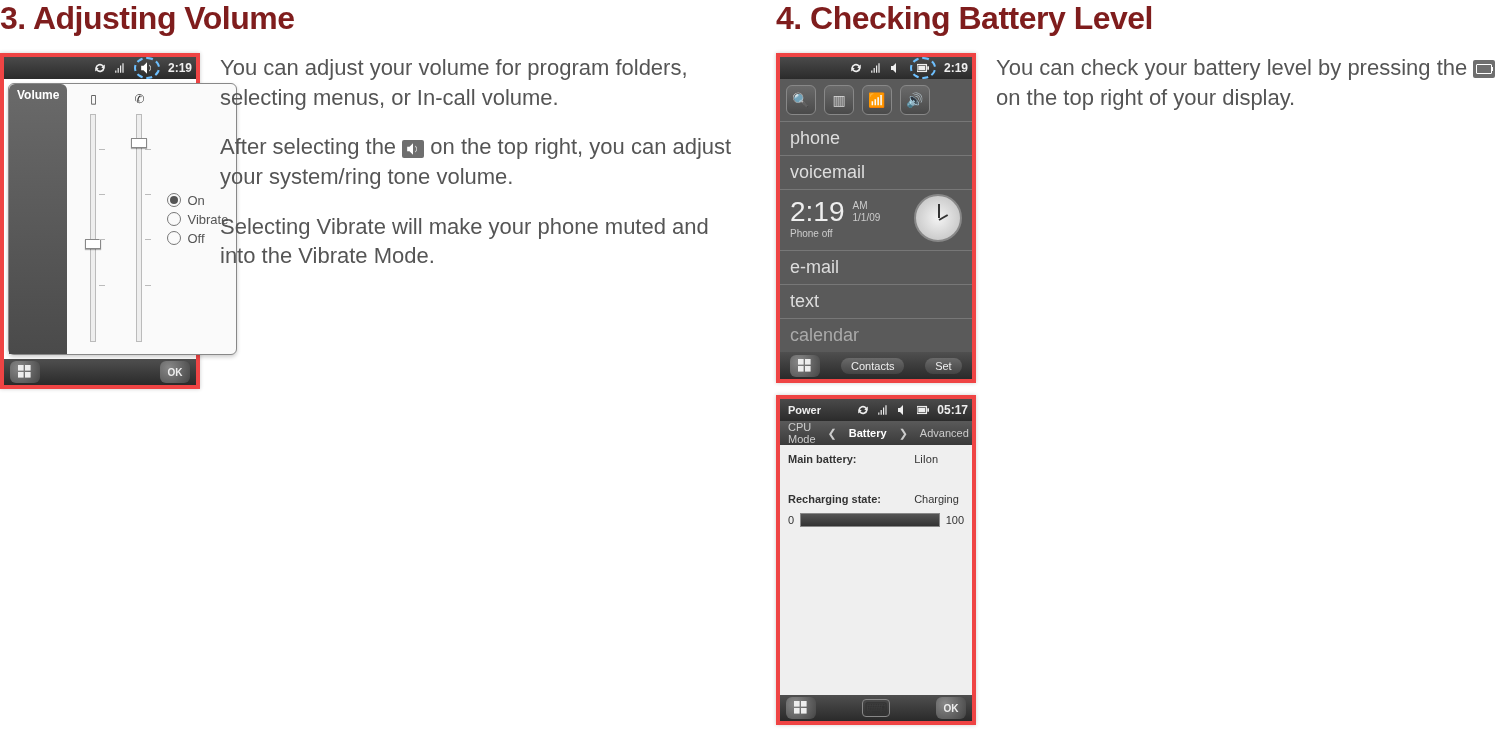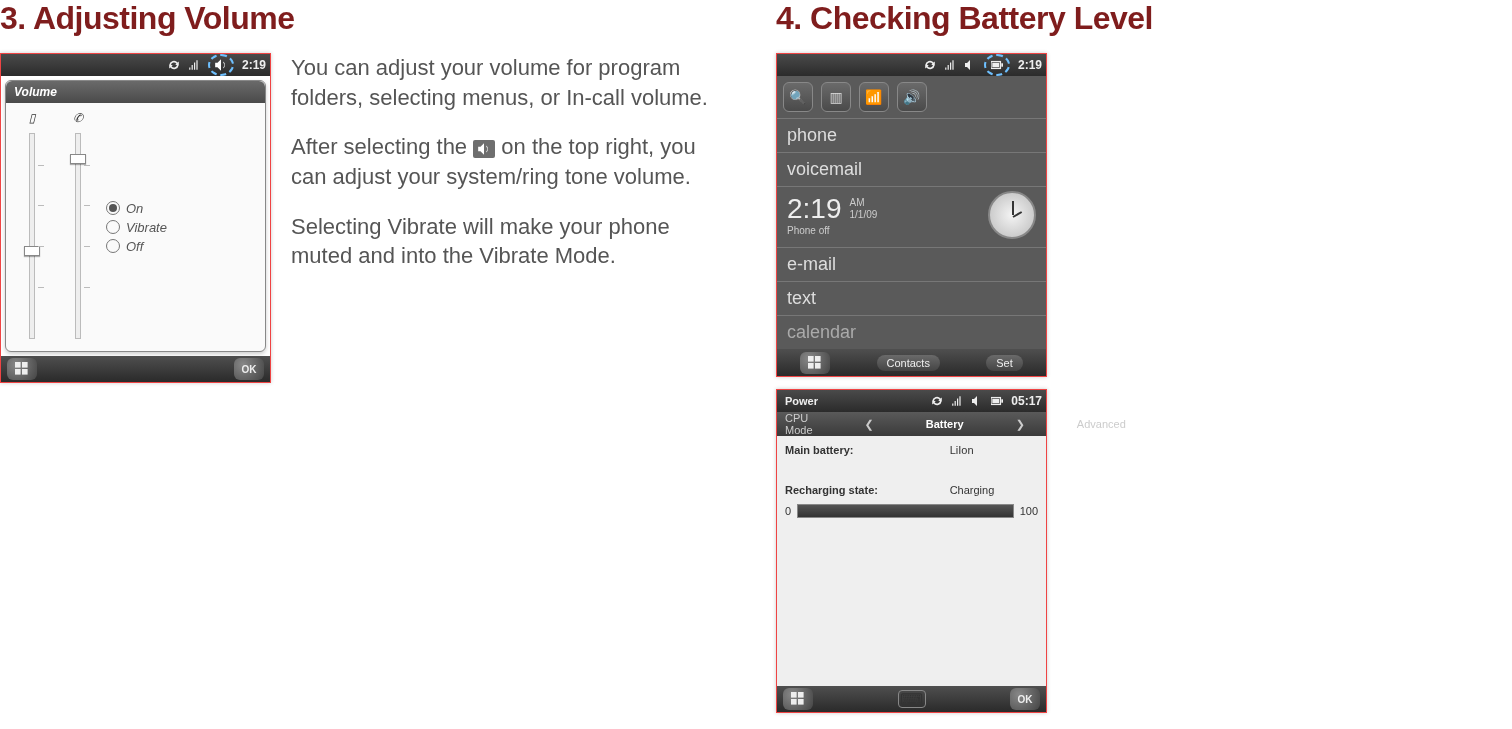--- a/index.html
+++ b/index.html
@@ -54,22 +54,22 @@
       font-size: 12px;
       vertical-align: middle;
       border-radius: 2px;
     }
     .inline-battery-icon::before { content: ""; display:block; width:14px; height:8px; border:1.5px solid #fff; border-radius:1px; position:relative; }
     .inline-battery-icon { position: relative; }
     .inline-battery-icon::after { content:""; position:absolute; right:2px; top:7px; width:2px; height:4px; background:#fff; }
 
     
     .phone {
-      width: 271px;
-      border: 1px solid #ef4444;
+      width: 200px;
+      border: 4px solid #ef4444;
       background: #fff;
       box-shadow: 0 0 4px rgba(0,0,0,.2);
       font-family: Tahoma, Arial, sans-serif;
       color: #333;
     }
     .statusbar {
       height: 22px;
       background: linear-gradient(#4a4a4a, #2b2b2b);
       display: flex;
       justify-content: flex-end;
@@ -105,23 +105,22 @@
       display:flex; align-items:center; justify-content:center;
       font-size: 10px; color:#eee; font-weight:bold;
     }
     .start-orb svg { width:14px; height:14px; }
 
     
     .vol-phone .vol-body { display:flex; height:280px; }
     .vol-popup {
       margin:4px; flex:1;
       border:1px solid #888; border-radius:6px; background:#fafafa;
-      display:flex; flex-direction:column;
+      display:flex; flex-direction:row;
       box-shadow:0 2px 4px rgba(0,0,0,.2);
-      font-style:italic;
     }
     .vol-popup-title { background:linear-gradient(#6a6a6a,#4a4a4a); color:#fff; font-size:12px; font-weight:bold; padding:4px 8px; border-radius:6px 6px 0 0; }
     .vol-popup-content { display:flex; flex:1; padding:8px; gap:10px; }
     .slider-col { display:flex; flex-direction:column; align-items:center; width:36px; }
     .slider-col .ico { font-size:12px; height:18px; }
     .vtrack { flex:1; width:6px; background:#eee; border:1px solid #bbb; position:relative; margin:4px 0; }
     .vtrack .thumb { position:absolute; left:-6px; width:16px; height:10px; background:#fff; border:1px solid #888; box-shadow:0 1px 1px rgba(0,0,0,.3); }
     .vtrack .tick { position:absolute; left:8px; width:6px; height:1px; background:#bbb; }
     .radio-col { flex:1; display:flex; flex-direction:column; justify-content:center; gap:4px; font-size:13px; color:#555; }
     .radio-row { display:flex; align-items:center; gap:6px; }
@@ -138,21 +137,21 @@
     .clock-face { width:48px; height:48px; border-radius:50%; background:radial-gradient(#f4f4f4,#bbb); border:2px solid #888; position:relative; }
     .clock-face::after{content:""; position:absolute; left:50%; top:8px; width:2px; height:14px; background:#333; transform-origin:bottom; }
     .clock-face::before{content:""; position:absolute; left:50%; top:14px; width:2px; height:10px; background:#333; transform-origin:bottom; transform:rotate(60deg);}
     .clock-time { font-size:28px; font-weight:300; }
     .clock-meta { font-size:10px; line-height:1.2; color:#ccc; }
     .home-bottom { margin-top:auto; height:28px; display:flex; justify-content:space-around; align-items:center; background:linear-gradient(#4f4f4f,#2a2a2a); }
     .pill-btn { background:linear-gradient(#6a6a6a,#444); border-radius:10px; padding:2px 10px; font-size:11px; color:#eee; }
 
     
     .pwr-phone .pwr-body { height:300px; display:flex; flex-direction:column; }
-    .pwr-tabs { height:24px; background:linear-gradient(#5a5a5a,#3a3a3a); display:flex; align-items:center; font-size:11px; color:#ccc;gap:40px; }
+    .pwr-tabs { height:24px; background:linear-gradient(#5a5a5a,#3a3a3a); display:flex; align-items:center; font-size:11px; color:#ccc; }
     .pwr-tabs .tab { padding:0 8px; }
     .pwr-tabs .tab.active { color:#fff; font-weight:bold; }
     .chev { padding:0 4px; color:#ccc; }
     .pwr-content { flex:1; background:#efefef; padding:8px; font-size:11px; color:#333; }
     .pwr-kv { display:grid; grid-template-columns:auto auto; column-gap:10px; row-gap:2px; font-weight:bold;gap:28px; }
     .pwr-kv .v { font-weight:normal; }
     .bat-row { display:flex; align-items:center; gap:6px; margin-top:8px; }
     .bat-bar { flex:1; height:14px; border:1px solid #888; background:linear-gradient(#555,#333); }
     .pwr-bottom { height:26px; background:linear-gradient(#4f4f4f,#2a2a2a); display:flex; justify-content:space-between; align-items:center; padding:0 6px; }
     .kbd-ico { width:28px; height:18px; border:1px solid #888; border-radius:4px; display:flex; align-items:center; justify-content:center; }
@@ -390,15 +389,22 @@
                     <rect x="5" y="5" width="4" height="4"></rect>
                   </svg>
                 </span>
               <span class="kbd-ico">⌨</span>
               <span class="ok-orb">OK</span>
             </div>
           </div>
         </div>
       </div>
 
+      <div class="body-text">
+        <p>
+          <span>You can check your battery level by pressing the </span>
+          <span class="inline-battery-icon"></span>
+          <span> on the top right of your display.</span>
+        </p>
+      </div>
     </div>
   </div>
 </div>
 
 </body></html>

